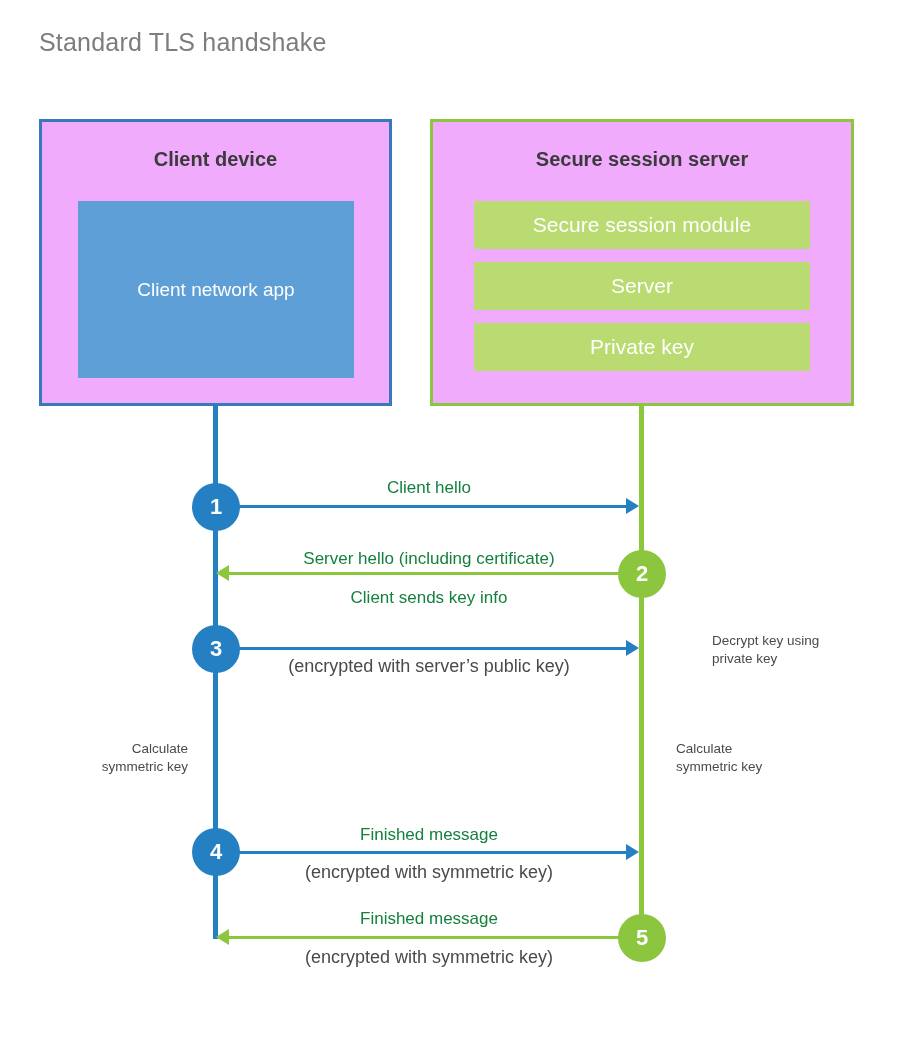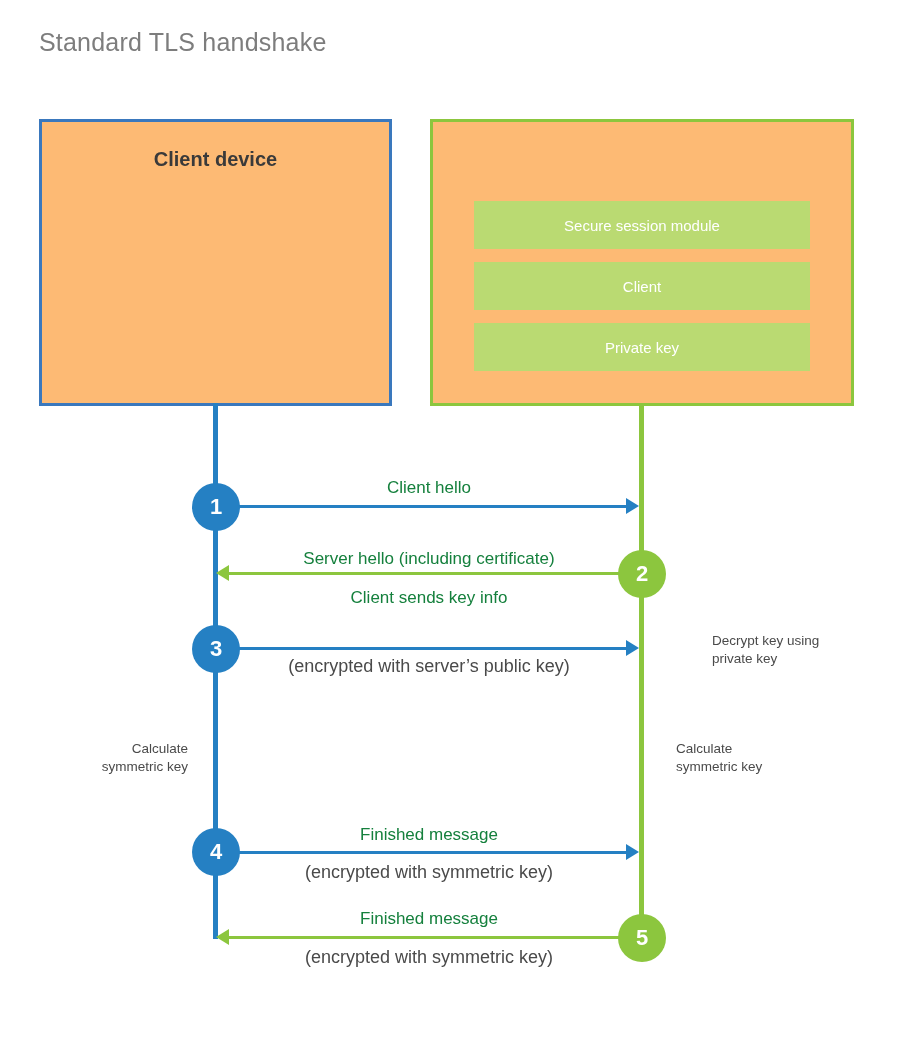--- a/index.html
+++ b/index.html
@@ -23,21 +23,21 @@
     font-size: 25px;
     font-weight: 400;
     color: #7d7d7d;
     letter-spacing: 0.2px;
     white-space: nowrap;
   }
 
   
   .participant-box {
     position: absolute;
-    background: #fdba74;
+    background: #f0abfc;
     box-sizing: border-box;
   }
   #client-box {
     left: 39px;
     top: 119px;
     width: 353px;
     height: 287px;
     border: 3px solid #3a78bd;
   }
   #server-box {
@@ -76,21 +76,21 @@
     box-sizing: border-box;
   }
 
   .server-bar {
     position: absolute;
     left: 41px;
     width: 336px;
     height: 48px;
     background: #bada72;
     color: #ffffff;
-    font-size: 15px;
+    font-size: 21px;
     display: flex;
     align-items: center;
     justify-content: center;
     text-align: center;
   }
   #server-bar-0 { top: 79px; }
   #server-bar-1 { top: 140px; }
   #server-bar-2 { top: 201px; }
 
   
@@ -169,25 +169,27 @@
   .side-note.right-aligned { text-align: right; }
   .side-note.left-aligned  { text-align: left; }
 </style>
 </head>
 <body>
 
 <div id="page-title">Standard TLS handshake</div>
 
 <div id="client-box" class="participant-box">
   <div class="box-title">Client device</div>
+  <div id="client-app">Client network app</div>
 </div>
 
 <div id="server-box" class="participant-box">
+  <div class="box-title">Secure session server</div>
   <div id="server-bar-0" class="server-bar">Secure session module</div>
-  <div id="server-bar-1" class="server-bar">Client</div>
+  <div id="server-bar-1" class="server-bar">Server</div>
   <div id="server-bar-2" class="server-bar">Private key</div>
 </div>
 
 <div id="client-lifeline" class="lifeline"></div>
 <div id="server-lifeline" class="lifeline"></div>
 
 <div class="msg-label" style="left:216px; top:478px; width:426px;">Client hello</div>
 <div class="msg-line blue" style="left:216px; top:505px; width:410px;"></div>
 <div class="arrow-head right blue" style="left:626px; top:498px;"></div>
 <div class="step-circle blue" style="left:192px; top:483px;">1</div>

